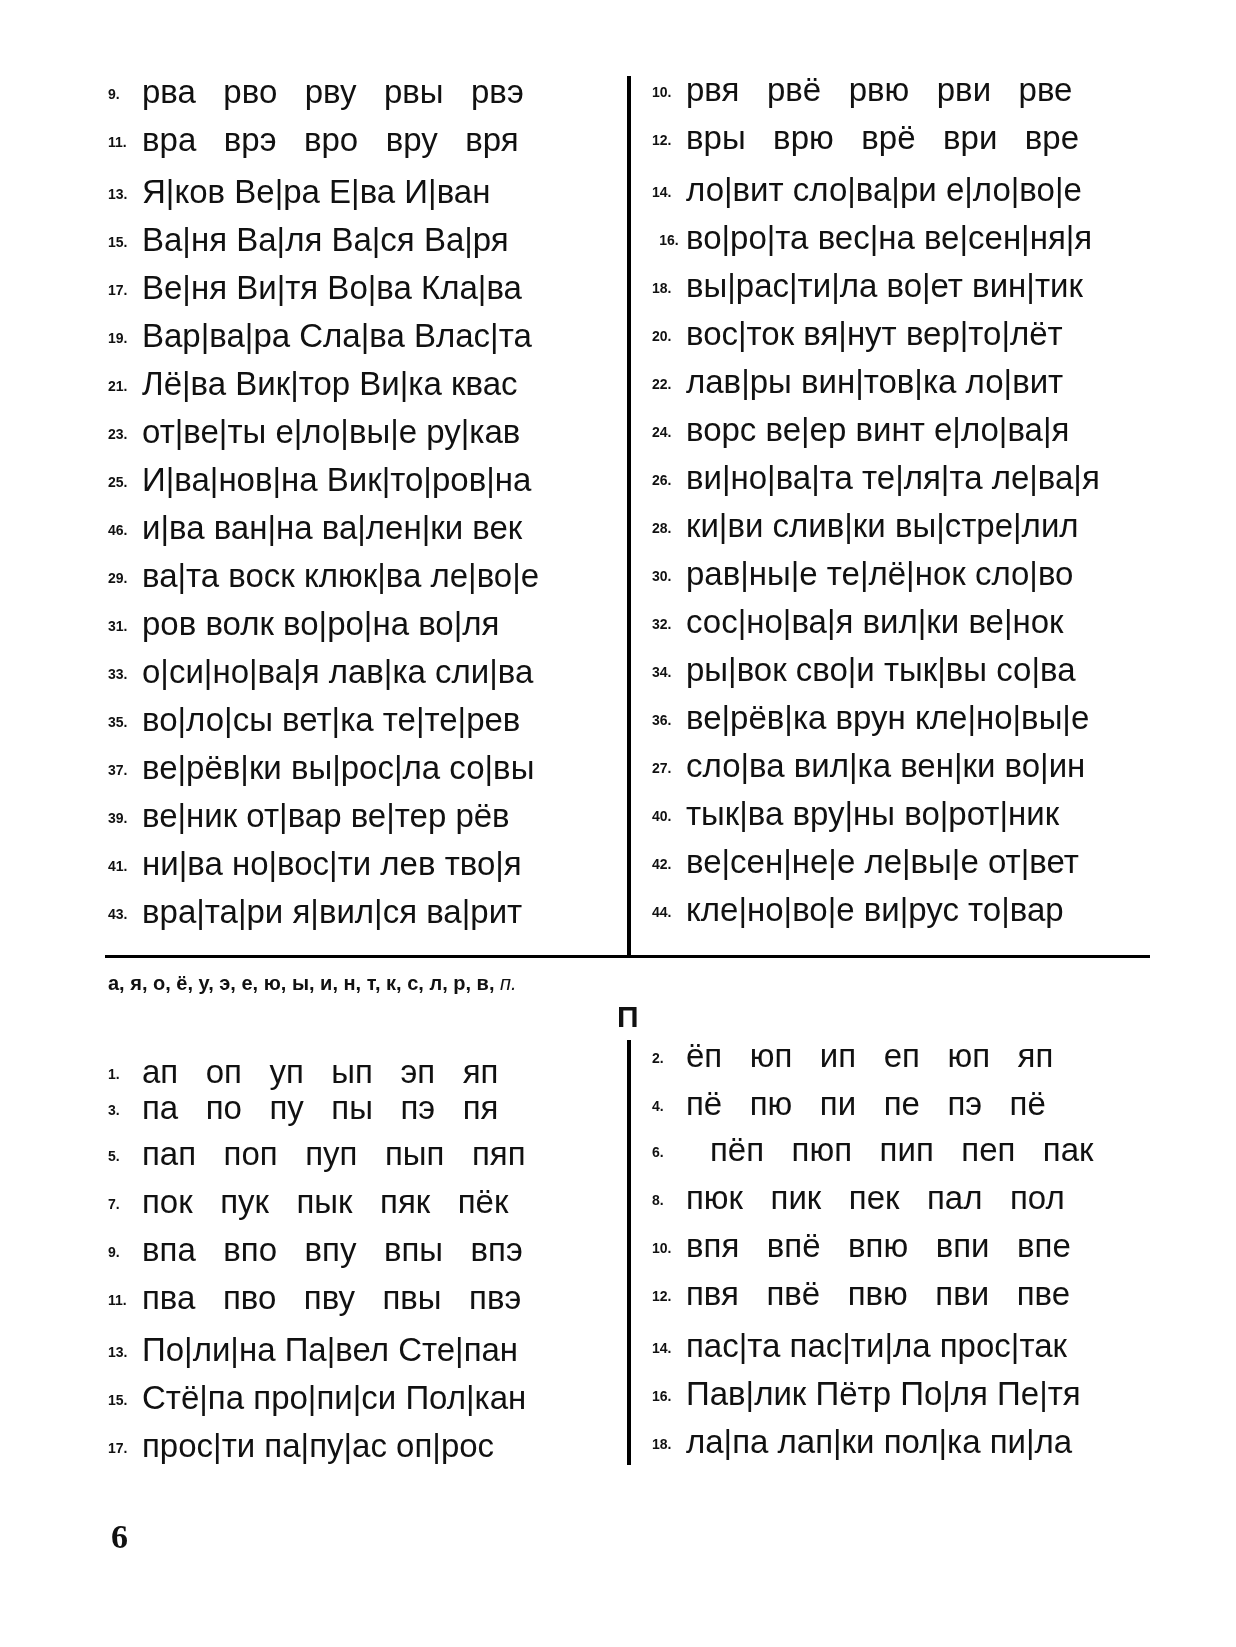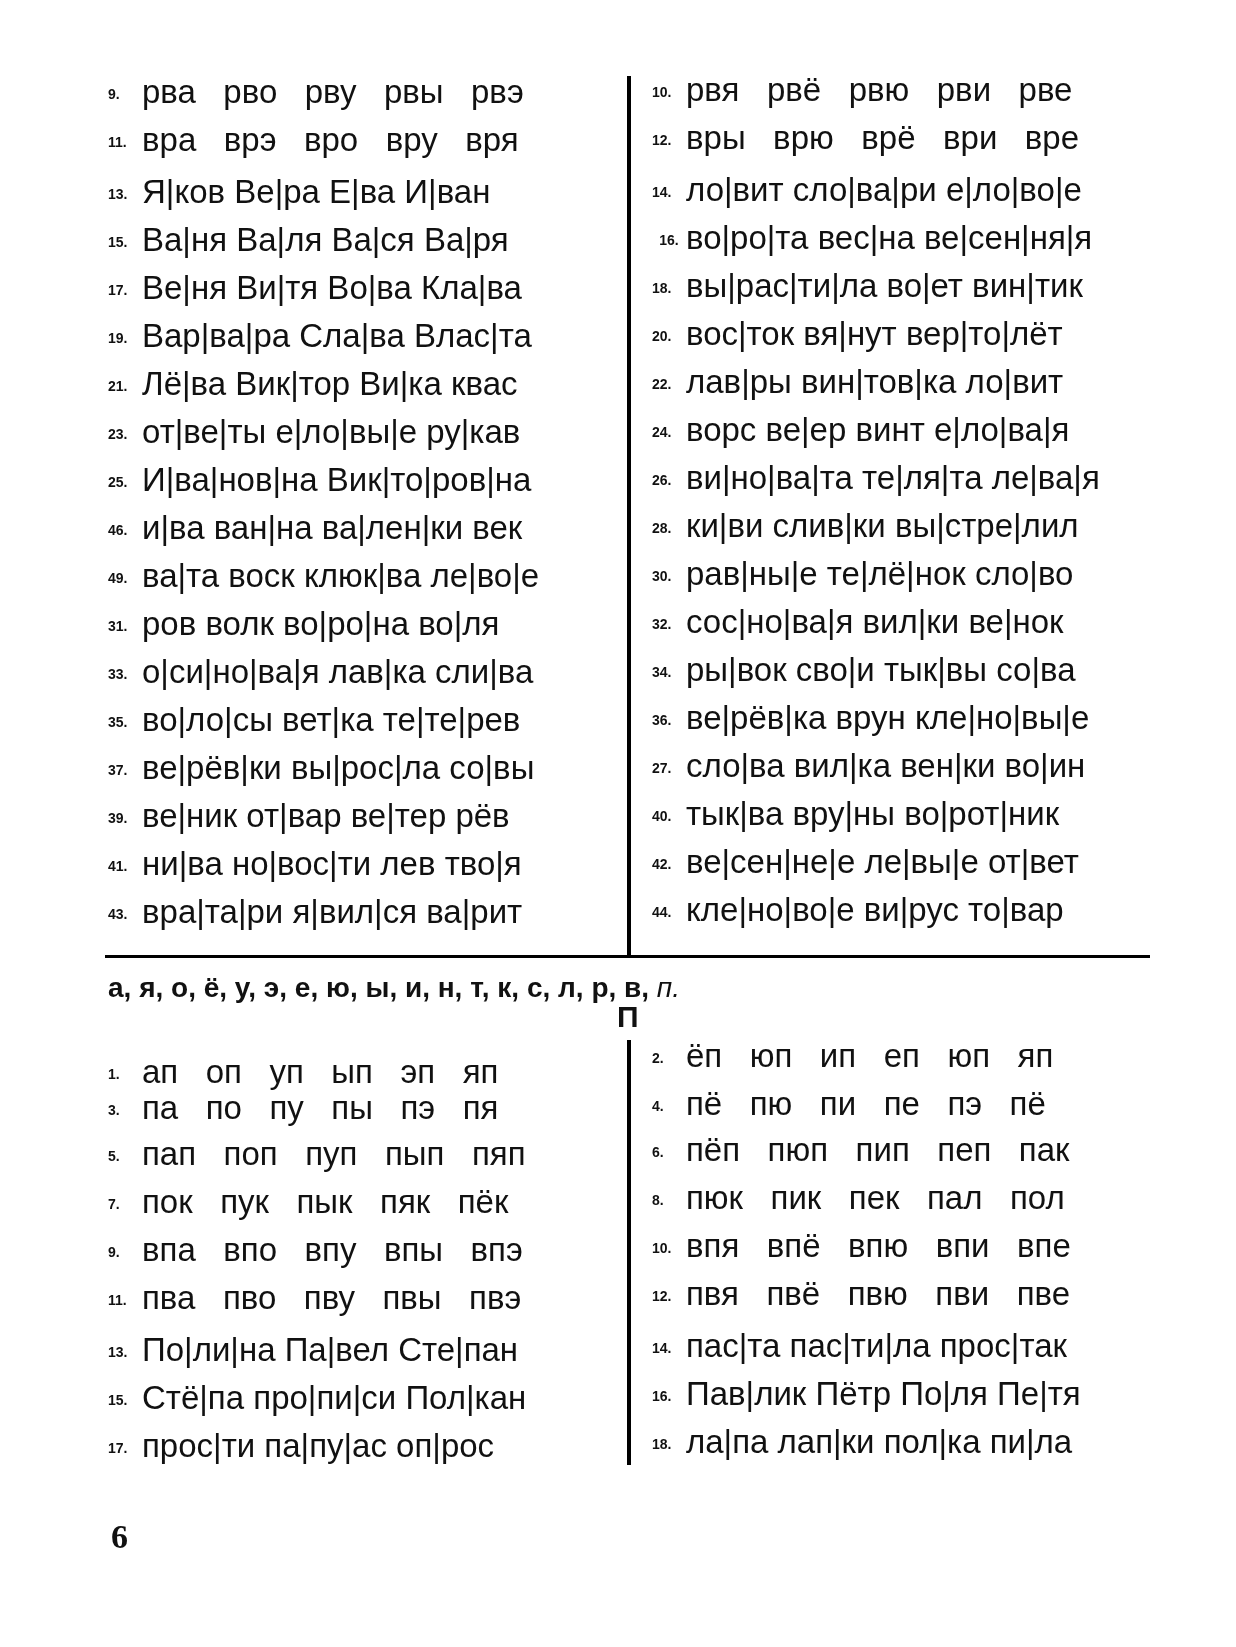--- a/index.html
+++ b/index.html
@@ -1,40 +1,40 @@
 <!DOCTYPE html>
 <html><head>
 <meta charset="utf-8">
 <style>
   html, body { margin:0; padding:0; background:#fff; }
   body { width:1236px; height:1647px; position:relative; overflow:hidden; font-family:"Liberation Sans", sans-serif; color:#111; }
   .row { position:absolute; white-space:nowrap; font-size:33px; line-height:40px; }
   .num { font-size:14px; font-weight:bold; vertical-align:top; position:relative; top:2px; display:inline-block; width:34px; }
   .vline { position:absolute; background:#000; width:4px; }
   .hline { position:absolute; background:#000; height:3px; }
-  .letters { position:absolute; font-weight:bold; font-size:28px; letter-spacing:0; white-space:nowrap; }
+  .letters { position:absolute; font-weight:bold; font-size:20px; letter-spacing:0; white-space:nowrap; }
   .letters .it { font-weight:normal; font-style:italic; }
   .title { position:absolute; font-weight:bold; font-size:30px; }
   .pagenum { position:absolute; font-family:"Liberation Serif", serif; font-weight:bold; font-size:34px; }
 </style>
 </head>
 <body>
 
 <div id="sec1-left">
     <div class="row" style="left: 108px; top: 72px;"><span class="num">9.</span><span style="white-space: pre; text-align: center;">рва   рво   рву   рвы   рвэ</span></div>
     <div class="row" style="left: 108px; top: 120px;"><span class="num">11.</span><span style="white-space: pre; margin-top: 8px;">вра   врэ   вро   вру   вря</span></div>
     <div class="row" style="left: 108px; top: 172px;"><span class="num">13.</span><span style="white-space: pre;">Я|ков Ве|ра Е|ва И|ван</span></div>
     <div class="row" style="left: 108px; top: 220px;"><span class="num">15.</span><span style="white-space: pre;">Ва|ня Ва|ля Ва|ся Ва|ря</span></div>
     <div class="row" style="left: 108px; top: 268px;"><span class="num">17.</span><span style="white-space: pre;">Ве|ня Ви|тя Во|ва Кла|ва</span></div>
     <div class="row" style="left: 108px; top: 316px;"><span class="num">19.</span><span style="white-space: pre;">Вар|ва|ра Сла|ва Влас|та</span></div>
     <div class="row" style="left: 108px; top: 364px;"><span class="num">21.</span><span style="white-space: pre;">Лё|ва Вик|тор Ви|ка квас</span></div>
     <div class="row" style="left: 108px; top: 412px;"><span class="num">23.</span><span style="white-space: pre;">от|ве|ты е|ло|вы|е ру|кав</span></div>
     <div class="row" style="left: 108px; top: 460px;"><span class="num">25.</span><span style="white-space: pre;">И|ва|нов|на Вик|то|ров|на</span></div>
     <div class="row" style="left: 108px; top: 508px;"><span class="num">46.</span><span style="white-space: pre;">и|ва ван|на ва|лен|ки век</span></div>
-    <div class="row" style="left: 108px; top: 556px;"><span class="num">49.</span><span style="white-space: pre;">ва|та воск клюк|ва ле|во|е</span></div>
+    <div class="row" style="left: 108px; top: 556px;"><span class="num">29.</span><span style="white-space: pre;">ва|та воск клюк|ва ле|во|е</span></div>
     <div class="row" style="left: 108px; top: 604px;"><span class="num">31.</span><span style="white-space: pre;">ров волк во|ро|на во|ля</span></div>
     <div class="row" style="left: 108px; top: 652px;"><span class="num">33.</span><span style="white-space: pre;">о|си|но|ва|я лав|ка сли|ва</span></div>
     <div class="row" style="left: 108px; top: 700px;"><span class="num">35.</span><span style="white-space: pre;">во|ло|сы вет|ка те|те|рев</span></div>
     <div class="row" style="left: 108px; top: 748px;"><span class="num">37.</span><span style="white-space: pre;">ве|рёв|ки вы|рос|ла со|вы</span></div>
     <div class="row" style="left: 108px; top: 796px;"><span class="num">39.</span><span style="white-space: pre;">ве|ник от|вар ве|тер рёв</span></div>
     <div class="row" style="left: 108px; top: 844px;"><span class="num">41.</span><span style="white-space: pre;">ни|ва но|вос|ти лев тво|я</span></div>
     <div class="row" style="left: 108px; top: 892px;"><span class="num">43.</span><span style="white-space: pre;">вра|та|ри я|вил|ся ва|рит</span></div>
   </div>
 <div id="sec1-right">
     <div class="row" style="left: 652px; top: 70px;"><span class="num">10.</span><span style="white-space: pre;">рвя   рвё   рвю   рви   рве</span></div>
@@ -72,21 +72,21 @@
     <div class="row" style="left: 108px; top: 1182px;"><span class="num">7.</span><span style="white-space: pre;">пок   пук   пык   пяк   пёк</span></div>
     <div class="row" style="left: 108px; top: 1230px;"><span class="num">9.</span><span style="white-space: pre;">впа   впо   впу   впы   впэ</span></div>
     <div class="row" style="left: 108px; top: 1278px;"><span class="num">11.</span><span style="white-space: pre;">пва   пво   пву   пвы   пвэ</span></div>
     <div class="row" style="left: 108px; top: 1330px;"><span class="num">13.</span><span style="white-space: pre;">По|ли|на Па|вел Сте|пан</span></div>
     <div class="row" style="left: 108px; top: 1378px;"><span class="num">15.</span><span style="white-space: pre;">Стё|па про|пи|си Пол|кан</span></div>
     <div class="row" style="left: 108px; top: 1426px;"><span class="num">17.</span><span style="white-space: pre;">прос|ти па|пу|ас оп|рос</span></div>
   </div>
 <div id="sec2-right">
     <div class="row" style="left: 652px; top: 1036px;"><span class="num">2.</span><span style="white-space: pre;">ёп   юп   ип   еп   юп   яп</span></div>
     <div class="row" style="left: 652px; top: 1084px;"><span class="num">4.</span><span style="white-space: pre;">пё   пю   пи   пе   пэ   пё</span></div>
-    <div class="row" style="left: 652px; top: 1130px;"><span class="num">6.</span><span style="white-space: pre;">пёп   пюп   пип   пеп   пак</span></div>
+    <div class="row" style="left: 652px; top: 1130px;"><span class="num">6.</span><span style="white-space: pre; margin-left: 24px;">пёп   пюп   пип   пеп   пак</span></div>
     <div class="row" style="left: 652px; top: 1178px;"><span class="num">8.</span><span style="white-space: pre;">пюк   пик   пек   пал   пол</span></div>
     <div class="row" style="left: 652px; top: 1226px;"><span class="num">10.</span><span style="white-space: pre;">впя   впё   впю   впи   впе</span></div>
     <div class="row" style="left: 652px; top: 1274px;"><span class="num">12.</span><span style="white-space: pre;">пвя   пвё   пвю   пви   пве</span></div>
     <div class="row" style="left: 652px; top: 1326px;"><span class="num">14.</span><span style="white-space: pre;">пас|та пас|ти|ла прос|так</span></div>
     <div class="row" style="left: 652px; top: 1374px;"><span class="num">16.</span><span style="white-space: pre;">Пав|лик Пётр По|ля Пе|тя</span></div>
     <div class="row" style="left: 652px; top: 1422px;"><span class="num">18.</span><span style="white-space: pre;">ла|па лап|ки пол|ка пи|ла</span></div>
   </div>
 <div class="vline" style="left:627px; top:1040px; height:425px;"></div>
 
 <div class="pagenum" style="left:111px; top:1518px;">6</div>

